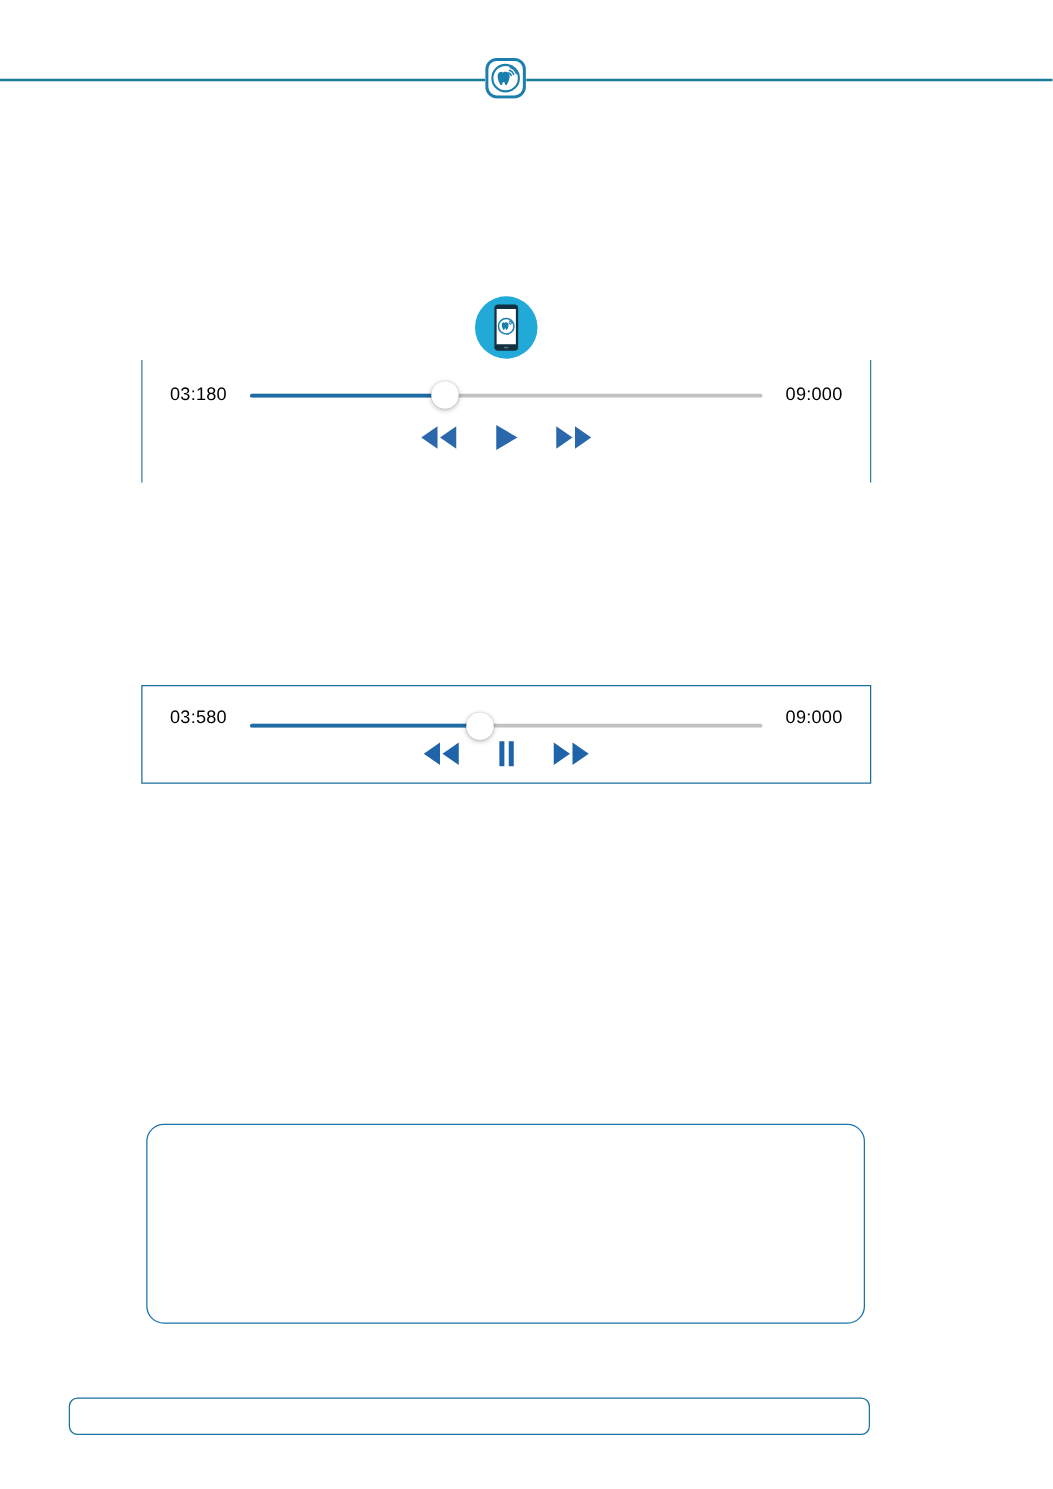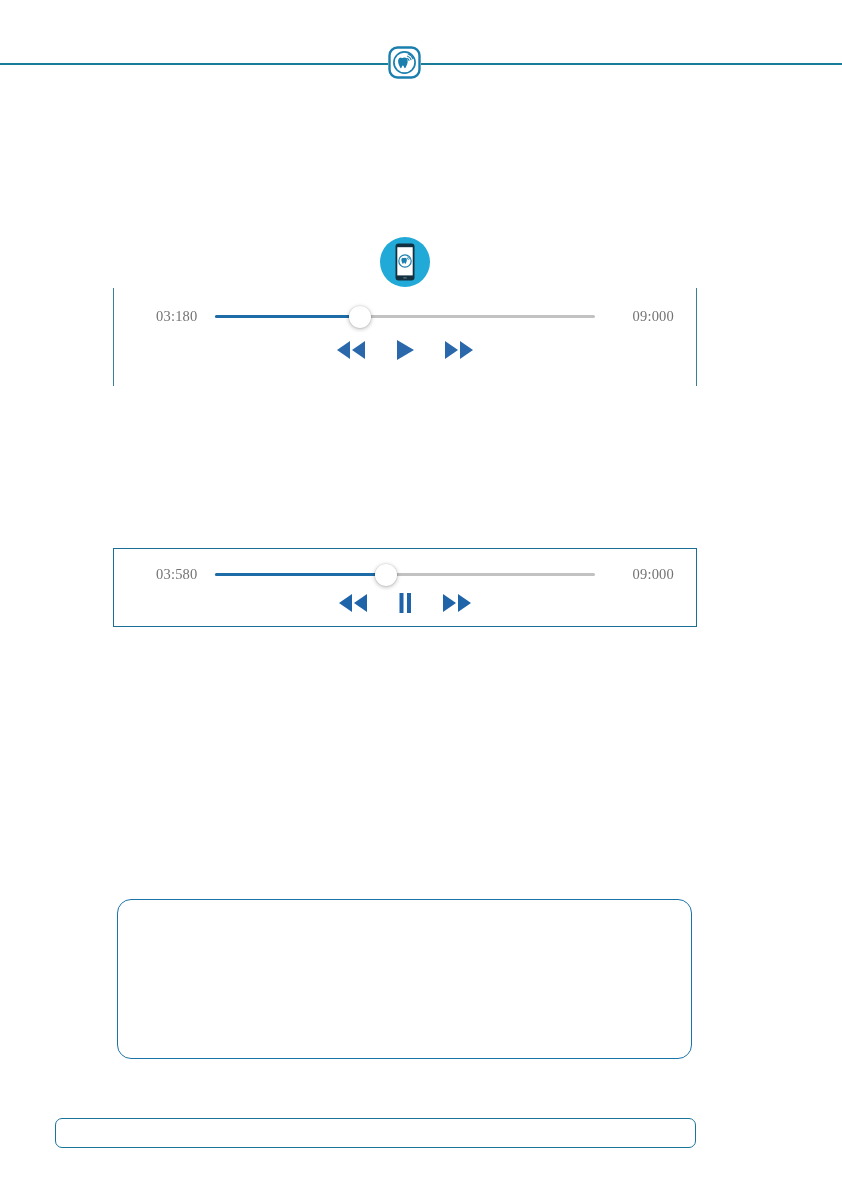--- a/index.html
+++ b/index.html
@@ -30,25 +30,24 @@
     top: 46px;
     width: 33px;
     height: 33px;
     z-index: 3;
     background: #ffffff;
   }
 
   
   .time-label {
     font-size: 14.5px;
-    color: #737373;
+    color: #000000;
     letter-spacing: 0.2px;
     white-space: nowrap;
-    font-family: Liberation Serif, serif;
-    margin-left: 20px;
+    font-family: Liberation Sans, sans-serif;
   }
   .track {
     position: relative;
     flex: 1;
     height: 3px;
     background: #c2c2c2;
     border-radius: 2px;
   }
   .track-fill {
     position: absolute;
@@ -123,20 +122,21 @@
     height: 79px;
     border: 1.4px solid #1b6f96;
     box-sizing: border-box;
     background: #ffffff;
   }
   .player-two .slider-row {
     position: absolute;
     left: 22px;
     right: 22px;
     top: 17px;
+    align-items: flex-end;
   }
   .player-two .transport {
     position: absolute;
     left: 0;
     right: 0;
     top: 42px;
   }
 
   
   .panel-large {

